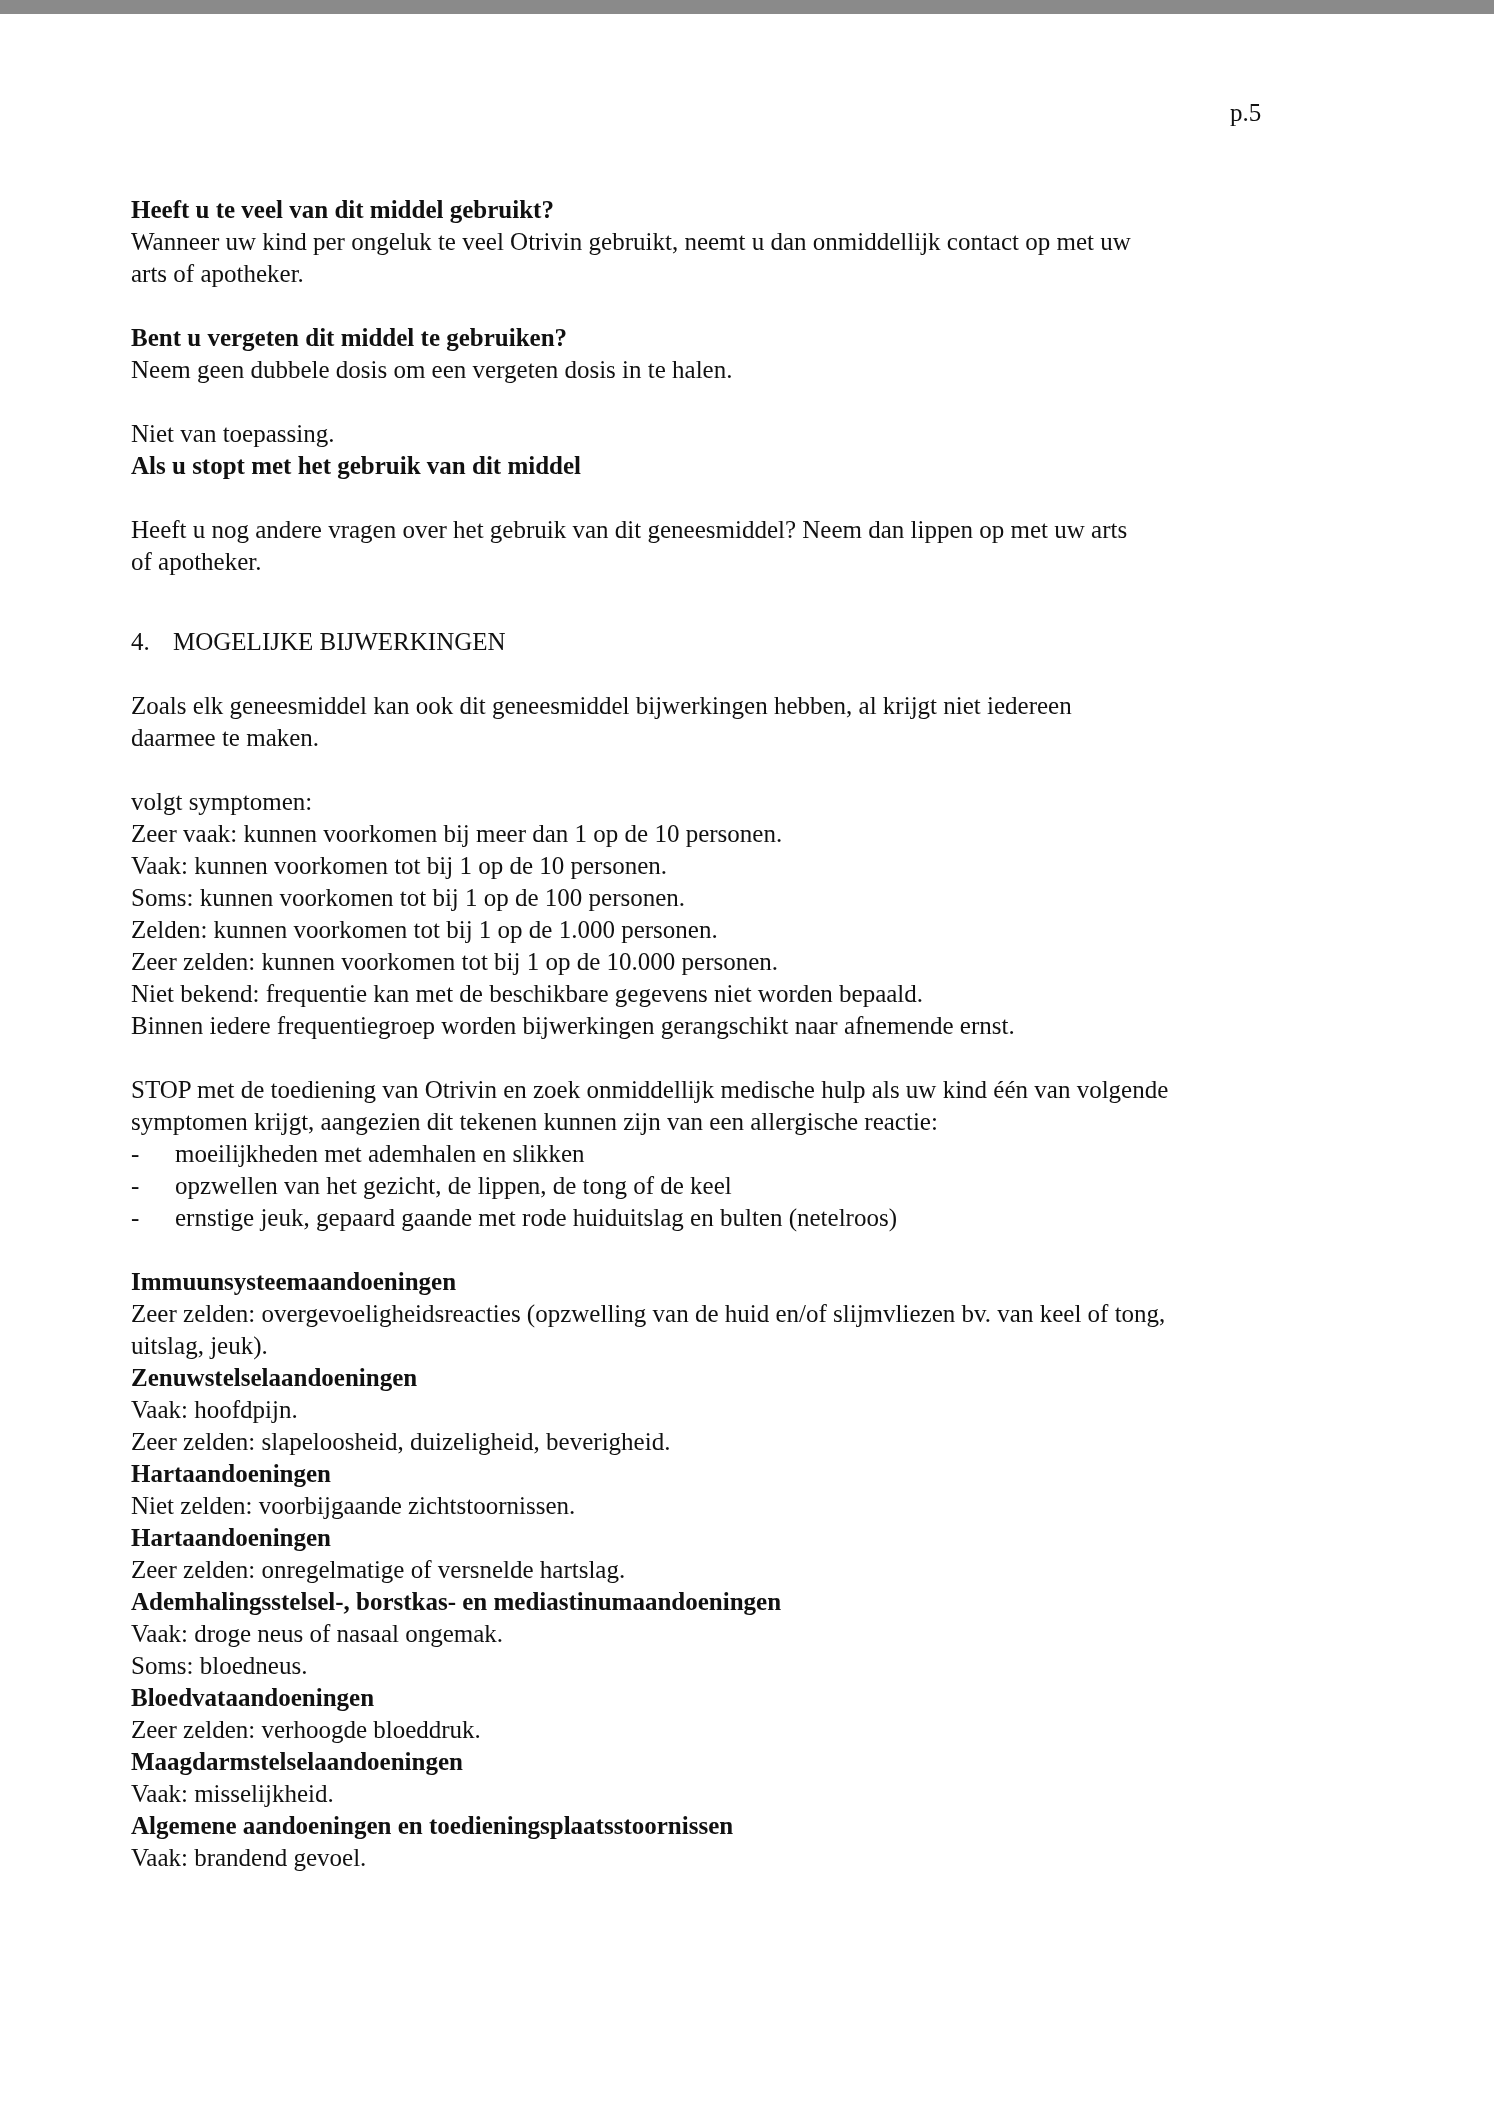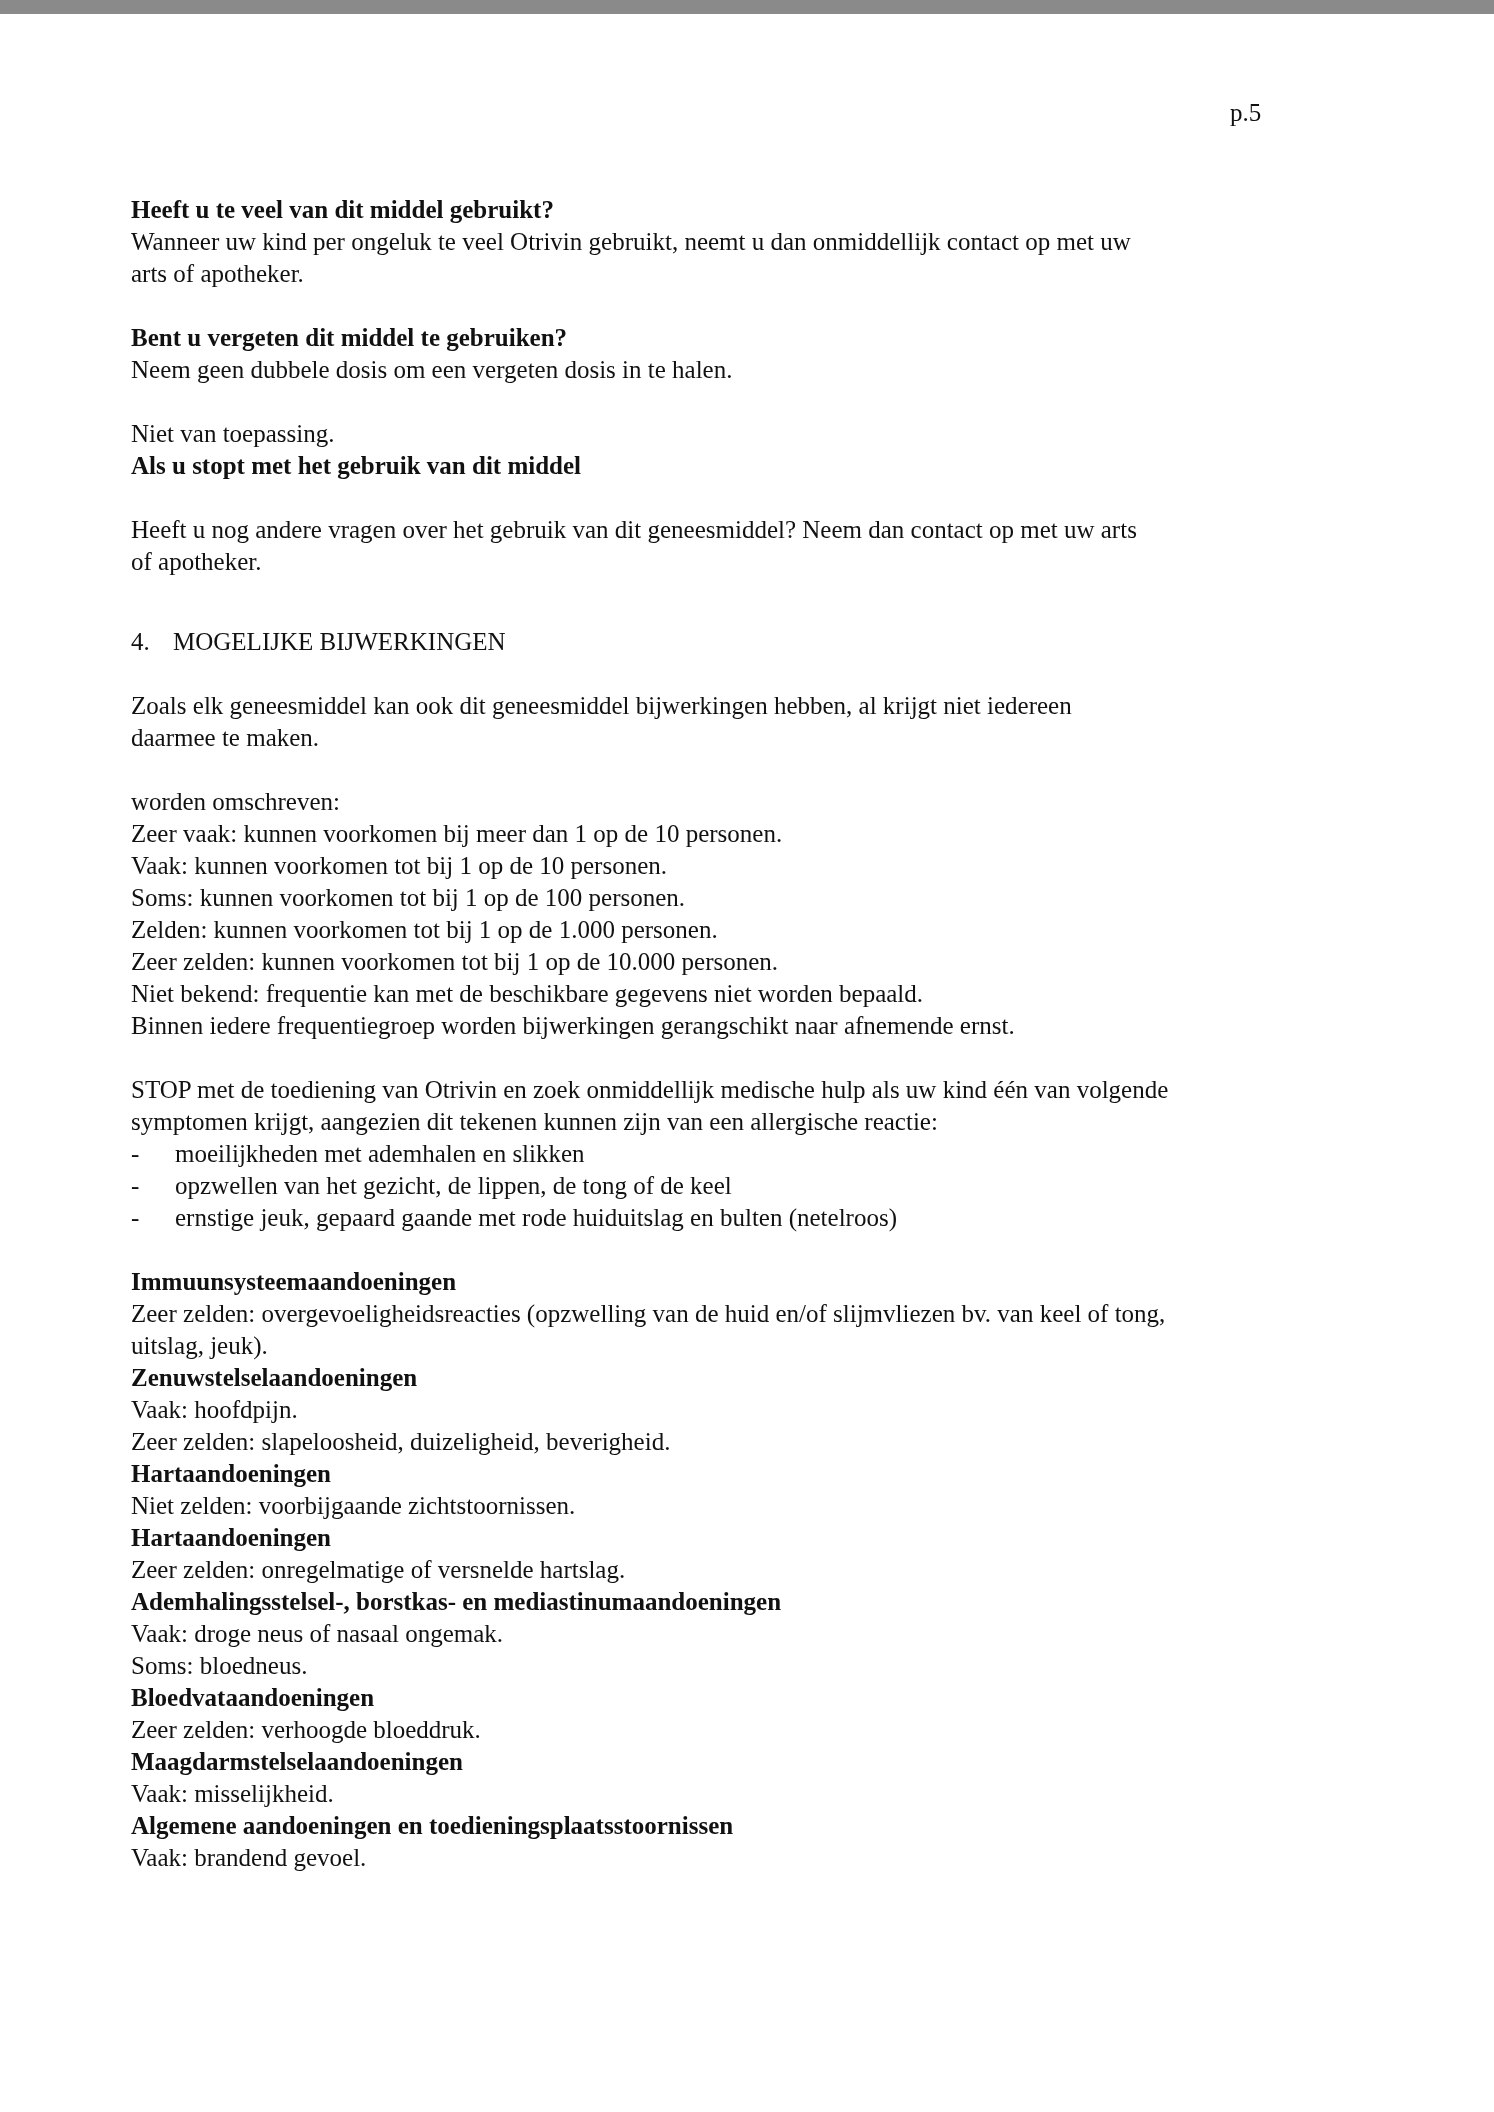--- a/index.html
+++ b/index.html
@@ -57,37 +57,37 @@
     <div class="line bold">Bent u vergeten dit middel te gebruiken?</div>
     <div class="line">Neem geen dubbele dosis om een vergeten dosis in te halen.</div>
 
     <div class="spacer"></div>
 
     <div class="line">Niet van toepassing.</div>
     <div class="line bold">Als u stopt met het gebruik van dit middel</div>
 
     <div class="spacer"></div>
 
-    <div class="line">Heeft u nog andere vragen over het gebruik van dit geneesmiddel? Neem dan contact op met uw arts</div>
+    <div class="line">Heeft u nog andere vragen over het gebruik van dit geneesmiddel? Neem dan lippen op met uw arts</div>
     <div class="line">of apotheker.</div>
 
     <div class="spacer-lg"></div>
 
     <div class="section-heading">
       <span class="num">4.</span><span>MOGELIJKE BIJWERKINGEN</span>
     </div>
 
     <div class="spacer"></div>
 
     <div class="line">Zoals elk geneesmiddel kan ook dit geneesmiddel bijwerkingen hebben, al krijgt niet iedereen</div>
     <div class="line">daarmee te maken.</div>
 
     <div class="spacer"></div>
 
-    <div class="line">worden omschreven:</div>
+    <div class="line">volgt symptomen:</div>
     <div class="line">Zeer vaak: kunnen voorkomen bij meer dan 1 op de 10 personen.</div>
     <div class="line">Vaak: kunnen voorkomen tot bij 1 op de 10 personen.</div>
     <div class="line">Soms: kunnen voorkomen tot bij 1 op de 100 personen.</div>
     <div class="line">Zelden: kunnen voorkomen tot bij 1 op de 1.000 personen.</div>
     <div class="line">Zeer zelden: kunnen voorkomen tot bij 1 op de 10.000 personen.</div>
     <div class="line">Niet bekend: frequentie kan met de beschikbare gegevens niet worden bepaald.</div>
     <div class="line">Binnen iedere frequentiegroep worden bijwerkingen gerangschikt naar afnemende ernst.</div>
 
     <div class="spacer"></div>
 

